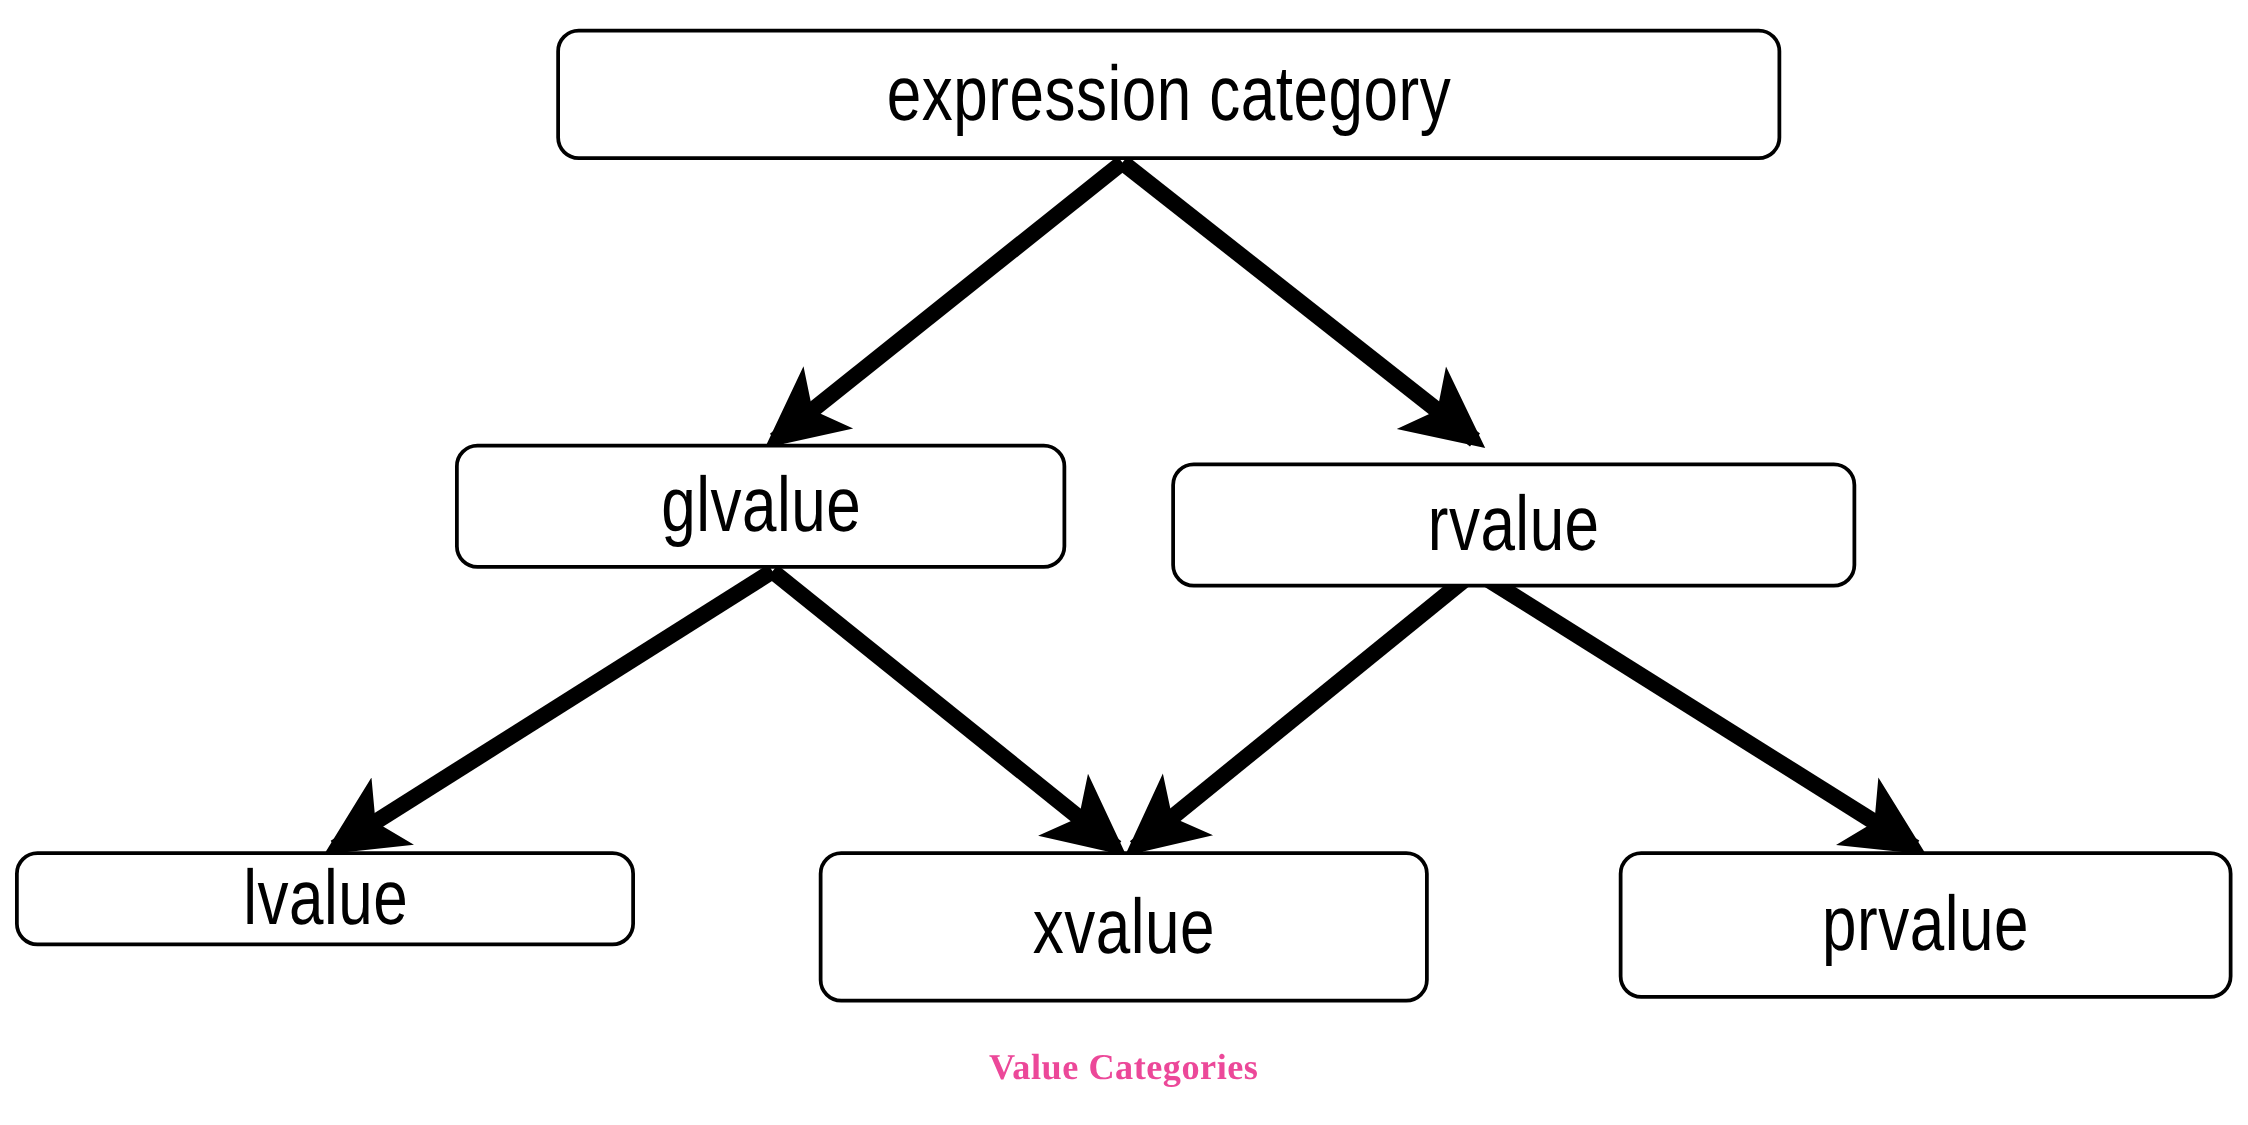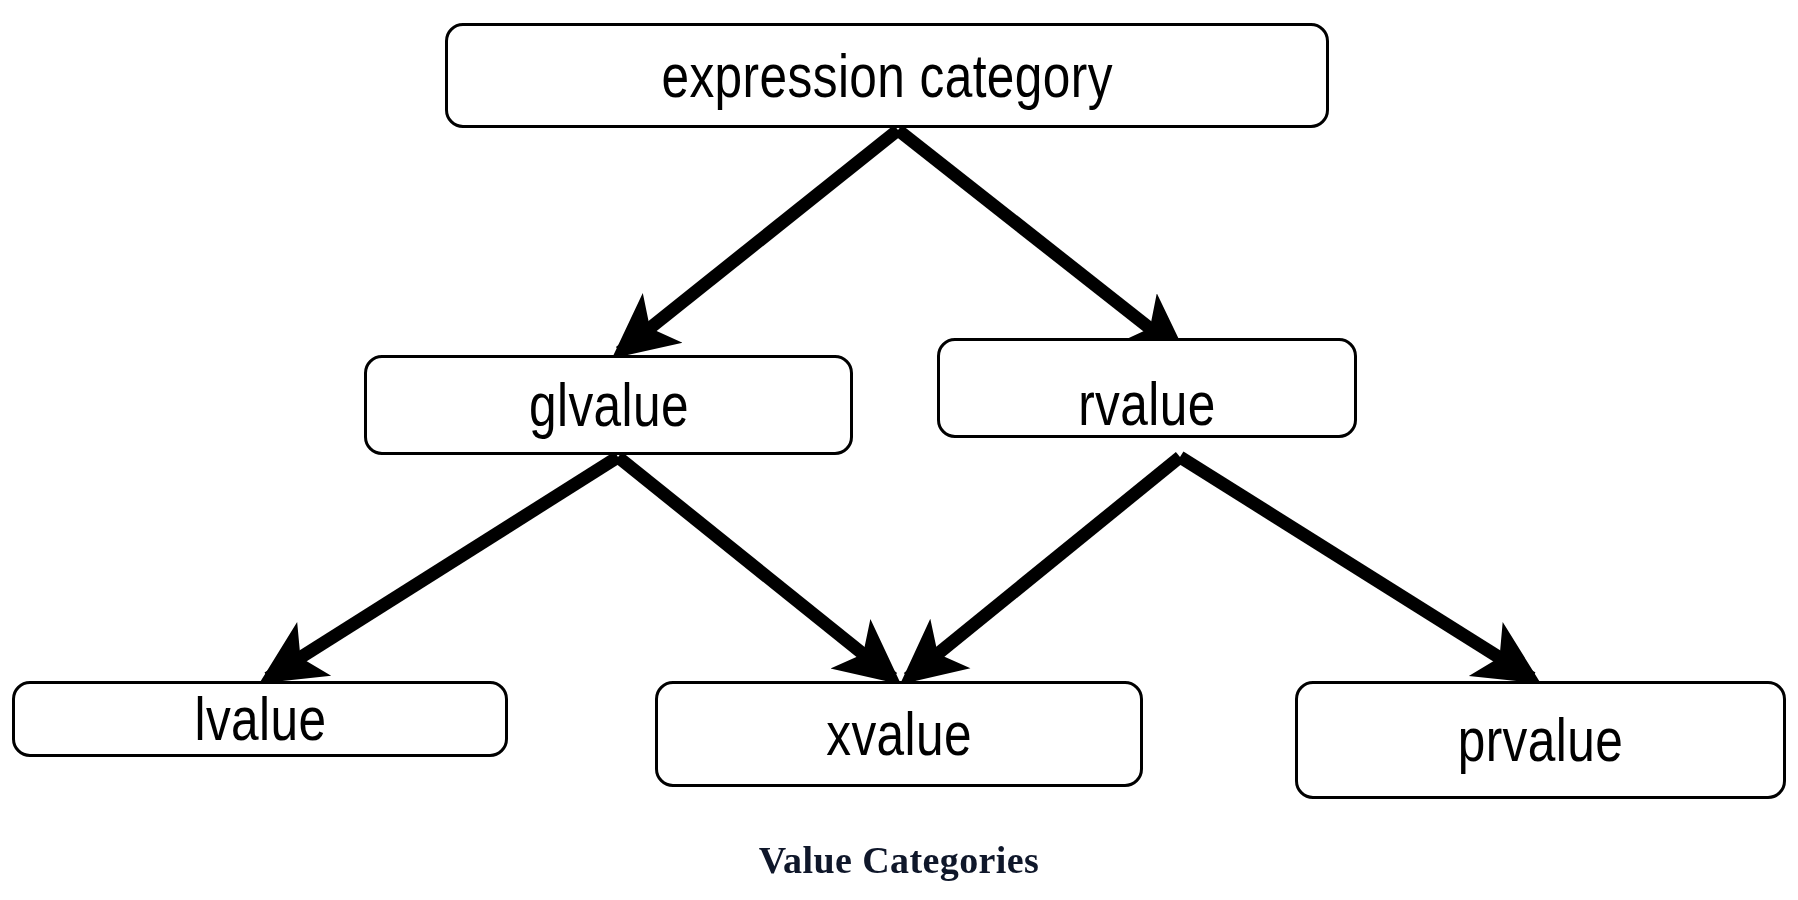--- a/index.html
+++ b/index.html
@@ -43,44 +43,44 @@
     font-weight: 400;
     color: #000000;
     line-height: 1;
     white-space: nowrap;
     transform: scaleX(0.80);
     transform-origin: center center;
     letter-spacing: 0.5px;
   }
 
   
-  #node-root      { left: 445px;  top: 23px;  width: 884px; height: 105px; align-items: center; }
+  #node-root      { left: 445px;  top: 23px;  width: 980px; height: 105px; align-items: center; }
   #node-glvalue   { left: 364px;  top: 355px; width: 489px; height: 100px; }
-  #node-rvalue    { left: 937px;  top: 338px; width: 420px; height: 100px; align-items: flex-end; }
+  #node-rvalue    { left: 937px;  top: 370px; width: 548px; height: 100px; }
   #node-lvalue    { left: 12px;   top: 681px; width: 496px; height: 76px; }
-  #node-xvalue    { left: 655px;  top: 681px; width: 488px; height: 106px; }
+  #node-xvalue    { left: 655px;  top: 681px; width: 488px; height: 121px; }
   #node-prvalue   { left: 1295px; top: 681px; width: 491px; height: 118px; }
 
   #node-root .node-label     { font-size: 62px; }
   #node-glvalue .node-label  { font-size: 62px; }
   #node-rvalue .node-label   { font-size: 62px; }
   #node-lvalue .node-label   { font-size: 62px; }
   #node-xvalue .node-label   { font-size: 62px; }
   #node-prvalue .node-label  { font-size: 62px; }
 
   #caption {
     position: absolute;
     left: 0;
     top: 838px;
     width: 1798px;
     text-align: center;
     font-family: "Liberation Serif", serif;
     font-weight: bold;
-    font-size: 38px;
-    color: #0f172a;
+    font-size: 29px;
+    color: #ec4899;
     letter-spacing: 0.4px;
   }
 </style>
 </head>
 <body>
 
 <div id="canvas">
 
   <svg id="edges" viewBox="0 0 1798 900" width="1798" height="900" xmlns="http://www.w3.org/2000/svg">
     <defs>

